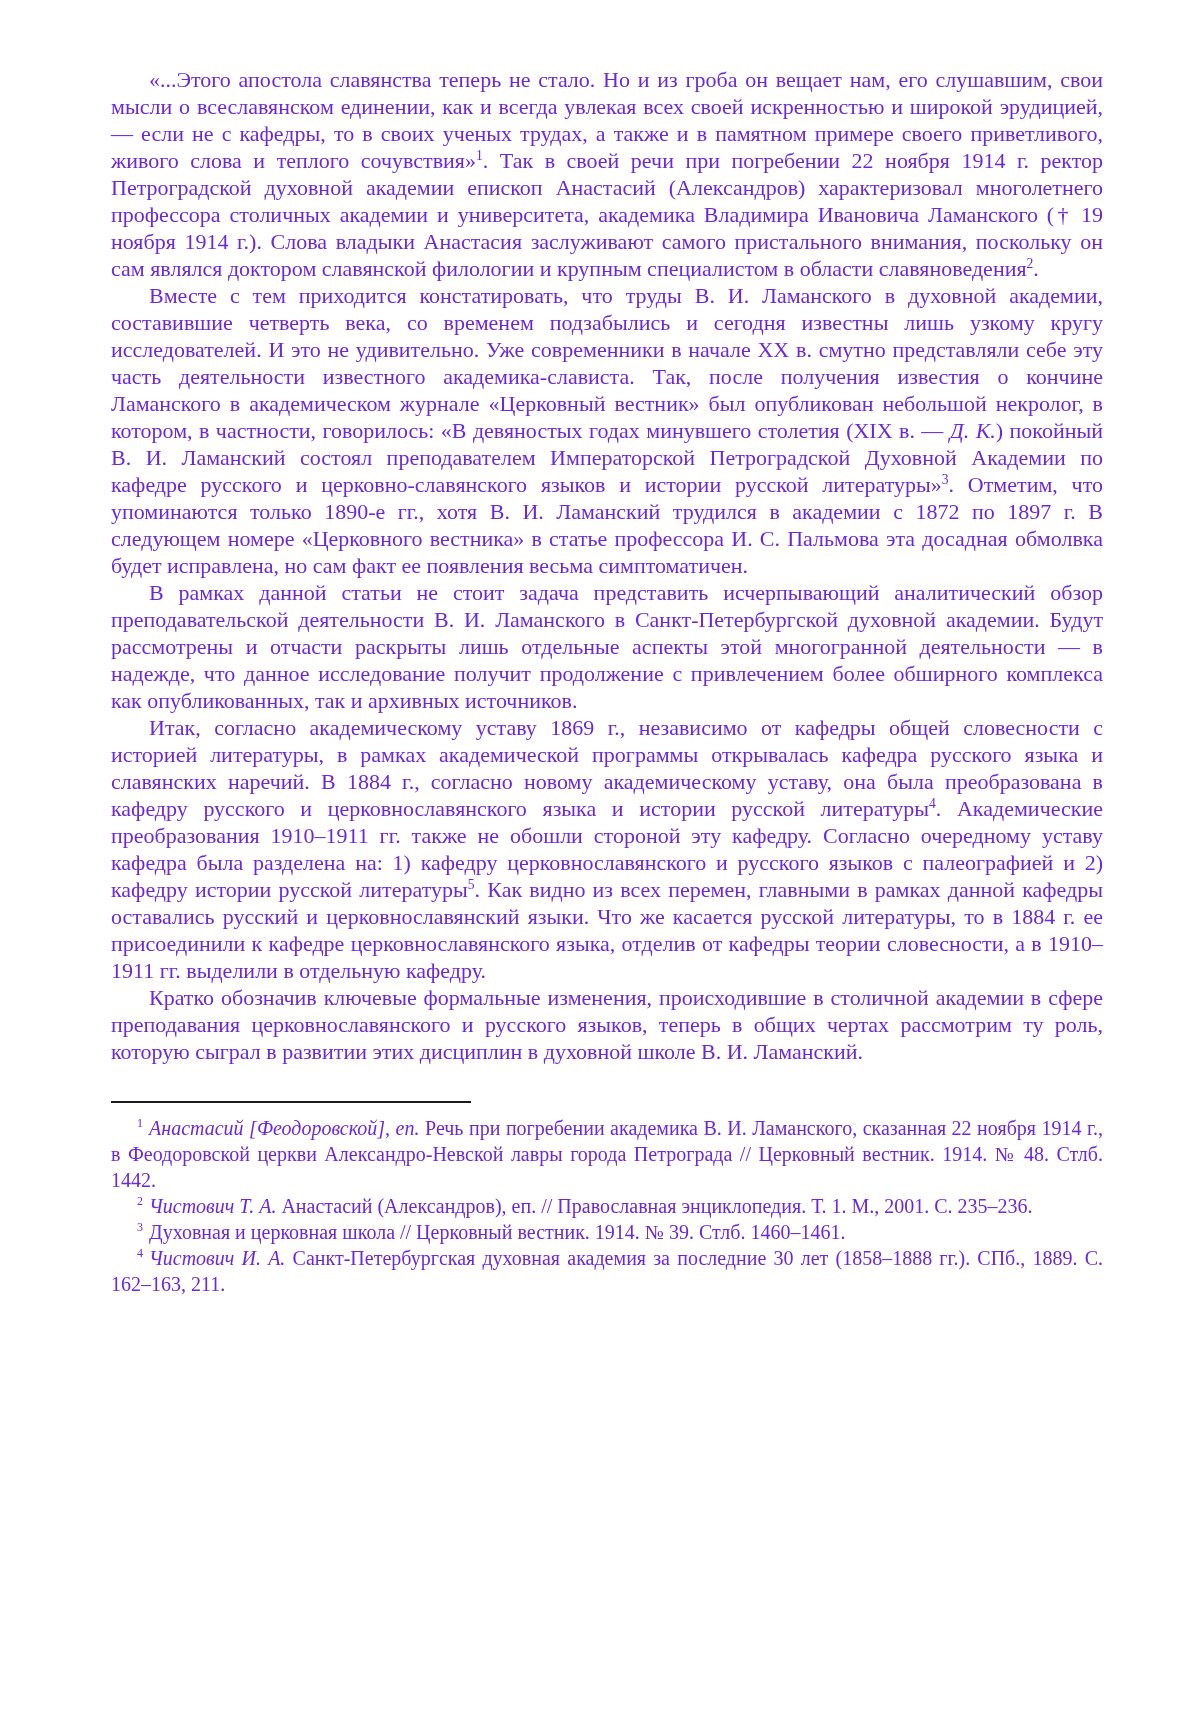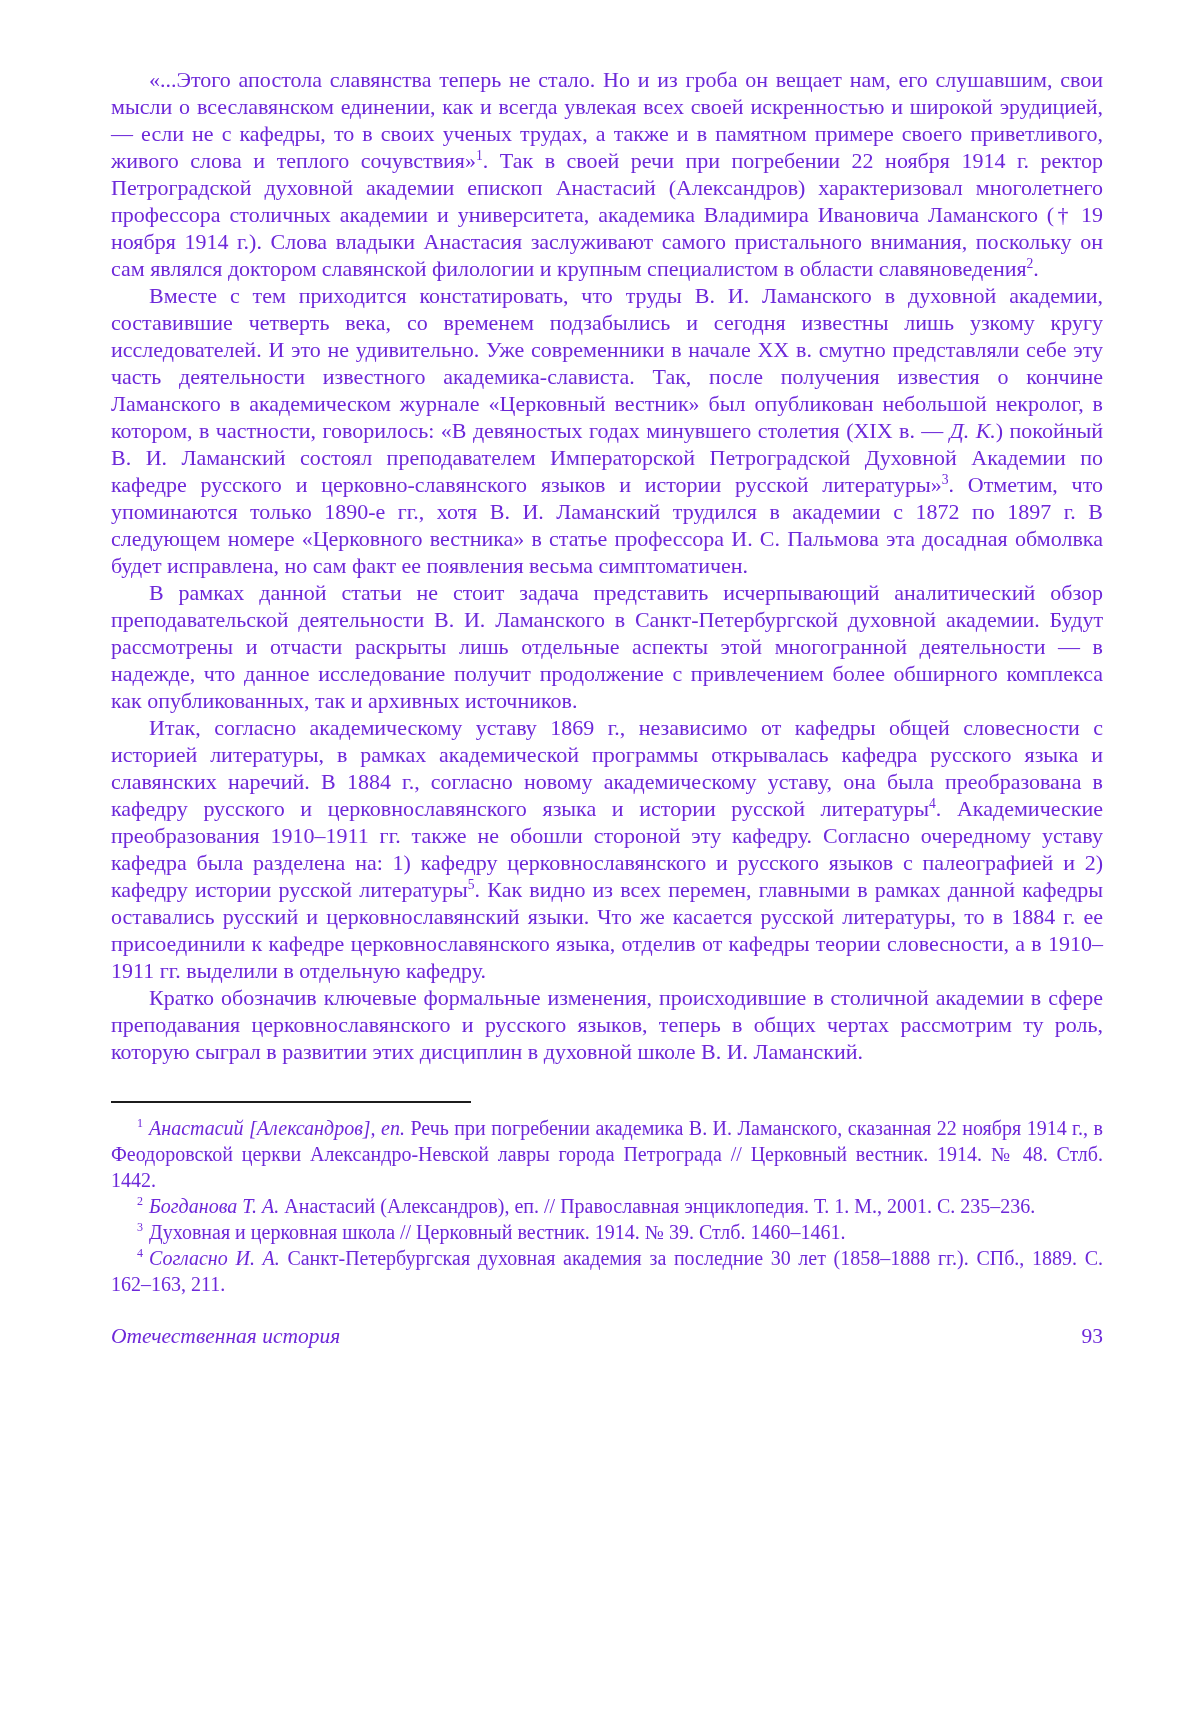--- a/index.html
+++ b/index.html
@@ -70,23 +70,19 @@
   <div class="content">
     <main class="body-text" id="body-paragraphs">
         <p><span>«...Этого апостола славянства теперь не стало. Но и из гроба он вещает нам, его слушавшим, свои мысли о всеславянском единении, как и всегда увлекая всех своей искренностью и широкой эрудицией, — если не с кафедры, то в своих ученых трудах, а также и в памятном примере своего приветливого, живого слова и теплого сочувствия»</span><sup>1</sup><span>. Так в своей речи при погребении 22 ноября 1914 г. ректор Петроградской духовной академии епископ Анастасий (Александров) характеризовал многолетнего профессора столичных академии и университета, академика Владимира Ивановича Ламанского († 19 ноября 1914 г.). Слова владыки Анастасия заслуживают самого пристального внимания, поскольку он сам являлся доктором славянской филологии и крупным специалистом в области славяноведения</span><sup>2</sup><span>.</span></p>
         <p><span>Вместе с тем приходится констатировать, что труды В. И. Ламанского в духовной академии, составившие четверть века, со временем подзабылись и сегодня известны лишь узкому кругу исследователей. И это не удивительно. Уже современники в начале XX в. смутно представляли себе эту часть деятельности известного академика-слависта. Так, после получения известия о кончине Ламанского в академическом журнале «Церковный вестник» был опубликован небольшой некролог, в котором, в частности, говорилось: «В девяностых годах минувшего столетия (XIX в. — </span><span class="it">Д. К.</span><span>) покойный В. И. Ламанский состоял преподавателем Императорской Петроградской Духовной Академии по кафедре русского и церковно-славянского языков и истории русской литературы»</span><sup>3</sup><span>. Отметим, что упоминаются только 1890-е гг., хотя В. И. Ламанский трудился в академии с 1872 по 1897 г. В следующем номере «Церковного вестника» в статье профессора И. С. Пальмова эта досадная обмолвка будет исправлена, но сам факт ее появления весьма симптоматичен.</span></p>
         <p><span>В рамках данной статьи не стоит задача представить исчерпывающий аналитический обзор преподавательской деятельности В. И. Ламанского в Санкт-Петербургской духовной академии. Будут рассмотрены и отчасти раскрыты лишь отдельные аспекты этой многогранной деятельности — в надежде, что данное исследование получит продолжение с привлечением более обширного комплекса как опубликованных, так и архивных источников.</span></p>
         <p><span>Итак, согласно академическому уставу 1869 г., независимо от кафедры общей словесности с историей литературы, в рамках академической программы открывалась кафедра русского языка и славянских наречий. В 1884 г., согласно новому академическому уставу, она была преобразована в кафедру русского и церковнославянского языка и истории русской литературы</span><sup>4</sup><span>. Академические преобразования 1910–1911 гг. также не обошли стороной эту кафедру. Согласно очередному уставу кафедра была разделена на: 1) кафедру церковнославянского и русского языков с палеографией и 2) кафедру истории русской литературы</span><sup>5</sup><span>. Как видно из всех перемен, главными в рамках данной кафедры оставались русский и церковнославянский языки. Что же касается русской литературы, то в 1884 г. ее присоединили к кафедре церковнославянского языка, отделив от кафедры теории словесности, а в 1910–1911 гг. выделили в отдельную кафедру.</span></p>
         <p><span>Кратко обозначив ключевые формальные изменения, происходившие в столичной академии в сфере преподавания церковнославянского и русского языков, теперь в общих чертах рассмотрим ту роль, которую сыграл в развитии этих дисциплин в духовной школе В. И. Ламанский.</span></p>
       </main>
     <div class="fn-rule"></div>
     <section class="footnotes" id="footnote-list">
-        <p><sup>1</sup><span class="it">Анастасий [Александров], еп.</span><span> Речь при погребении академика В. И. Ламанского, сказанная 22 ноября 1914 г., в Феодоровской церкви Александро-Невской лавры города Петрограда // Церковный вестник. 1914. № 48. Стлб. 1442.</span></p>
-        <p><sup>2</sup><span class="it">Богданова Т. А.</span><span> Анастасий (Александров), еп. // Православная энциклопедия. Т. 1. М., 2001. С. 235–236.</span></p>
+        <p><sup>1</sup><span class="it">Анастасий [Феодоровской], еп.</span><span> Речь при погребении академика В. И. Ламанского, сказанная 22 ноября 1914 г., в Феодоровской церкви Александро-Невской лавры города Петрограда // Церковный вестник. 1914. № 48. Стлб. 1442.</span></p>
+        <p><sup>2</sup><span class="it">Чистович Т. А.</span><span> Анастасий (Александров), еп. // Православная энциклопедия. Т. 1. М., 2001. С. 235–236.</span></p>
         <p><sup>3</sup><span>Духовная и церковная школа // Церковный вестник. 1914. № 39. Стлб. 1460–1461.</span></p>
-        <p><sup>4</sup><span class="it">Согласно И. А.</span><span> Санкт-Петербургская духовная академия за последние 30 лет (1858–1888 гг.). СПб., 1889. С. 162–163, 211.</span></p>
+        <p><sup>4</sup><span class="it">Чистович И. А.</span><span> Санкт-Петербургская духовная академия за последние 30 лет (1858–1888 гг.). СПб., 1889. С. 162–163, 211.</span></p>
       </section>
-    <footer class="page-footer">
-      <span class="journal">Отечественная история</span>
-      <span class="pagenum">93</span>
-    </footer>
   </div>
 </div>
 
 </body></html>

